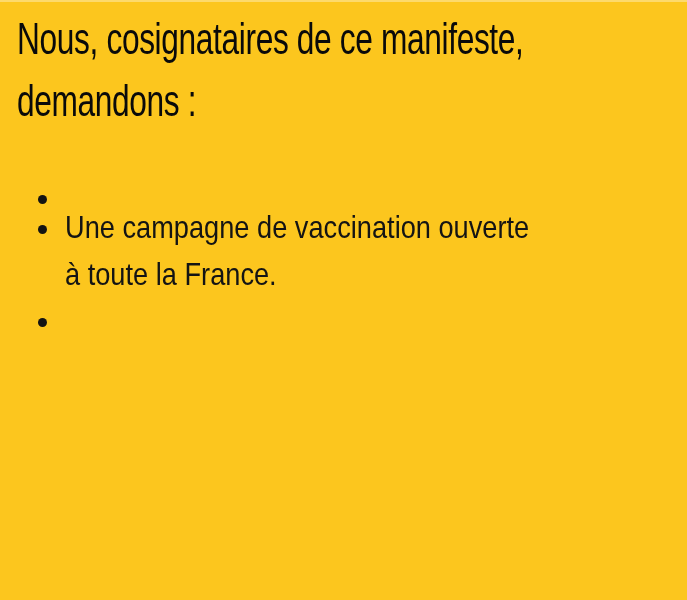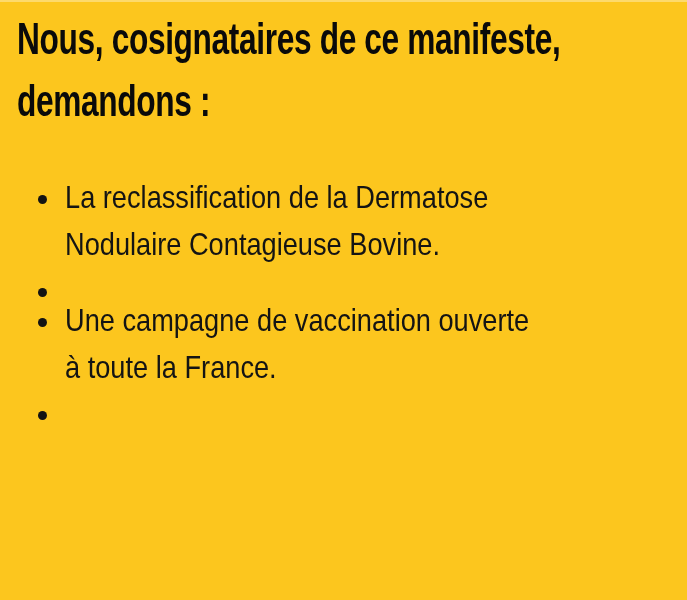--- a/index.html
+++ b/index.html
@@ -19,21 +19,21 @@
     position: absolute;
     top: 0; left: 0; right: 0;
     height: 2px;
     background: rgba(255,255,255,0.35);
   }
   .heading {
     margin: 0;
     padding: 8px 0 0 17px;
     font-size: 44px;
     line-height: 62px;
-    font-weight: 700;
+    font-weight: 400;
     letter-spacing: -0.5px;
     color: #0A0A0A;
   }
   .heading .hline {
     display: block;
     white-space: nowrap;
     transform: scaleX(0.72);
     transform-origin: 0 50%;
   }
   .demands {
@@ -74,27 +74,20 @@
   <div class="top-edge"></div>
 
   <h1 class="heading">
     <span class="hline">Nous, cosignataires de ce manifeste,</span>
     <span class="hline">demandons :</span>
   </h1>
 
   <ul class="demands">
     <li class="item">
       <span class="dot"></span>
-      <span class="lines">
-        <span class="line">La reclassification de la Dermatose</span>
-        <span class="line">Nodulaire Contagieuse Bovine.</span>
-      </span>
-    </li>
-    <li class="item">
-      <span class="dot"></span>
     </li>
     <li class="item">
       <span class="dot"></span>
       <span class="lines">
         <span class="line">Une campagne de vaccination ouverte</span>
         <span class="line">à toute la France.</span>
       </span>
     </li>
     <li class="item">
       <span class="dot"></span>

